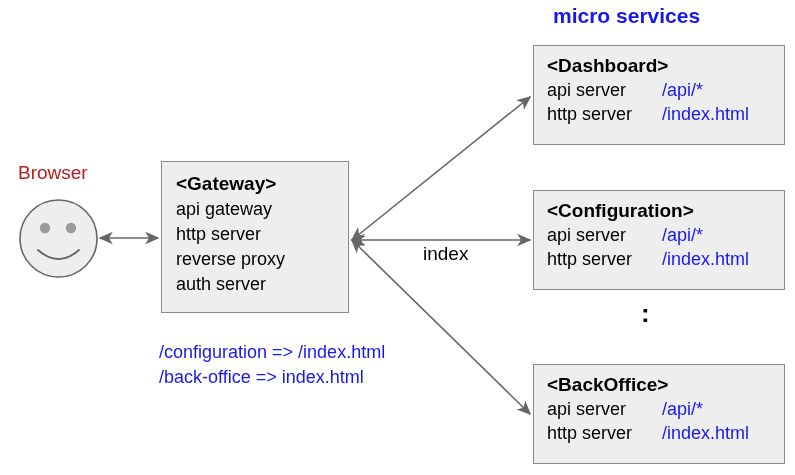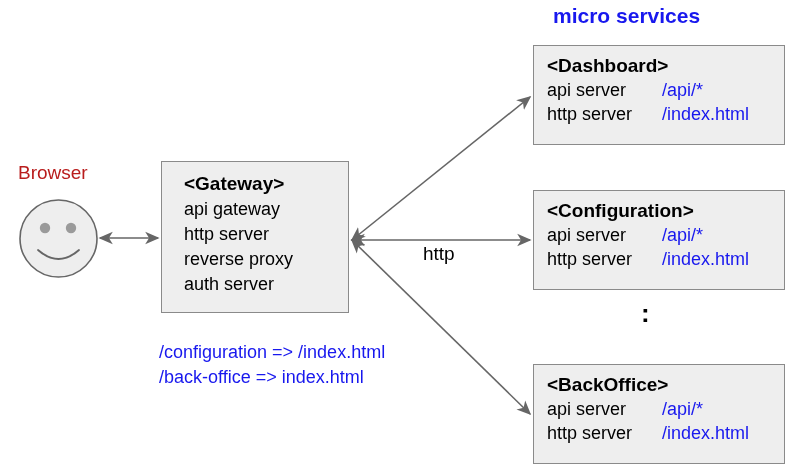--- a/index.html
+++ b/index.html
@@ -57,21 +57,21 @@
     font-size: 18px;
     color: #1818ee;
   }
 
   
   #gateway-box {
     left: 161px;
     top: 161px;
     width: 188px;
     height: 152px;
-    padding: 8px 0 0 22px;
+    padding: 8px 0 0 14px;
   }
   #gateway-box .gw-line {
     font-size: 18px;
     color: #000000;
     line-height: 25px;
     white-space: nowrap;
   }
   #gateway-box .node-title {
     line-height: 27px;
   }
@@ -163,21 +163,21 @@
   <div class="free-label" id="browser-label">Browser</div>
 
   <div class="node-box" id="gateway-box">
     <div class="node-title">&lt;Gateway&gt;</div>
     <div class="gw-line">api gateway</div>
     <div class="gw-line">http server</div>
     <div class="gw-line">reverse proxy</div>
     <div class="gw-line">auth server</div>
   </div>
 
-  <div class="free-label" id="http-label">http</div>
+  <div class="free-label" id="http-label">index</div>
 
   <div id="routing-table">
     <div class="route-line">/configuration =&gt; /index.html</div>
     <div class="route-line">/back-office =&gt; index.html</div>
   </div>
 
   <div class="node-box" id="dashboard-box">
     <div class="node-title">&lt;Dashboard&gt;</div>
     <div class="node-row">
       <span class="row-label">api server</span>

